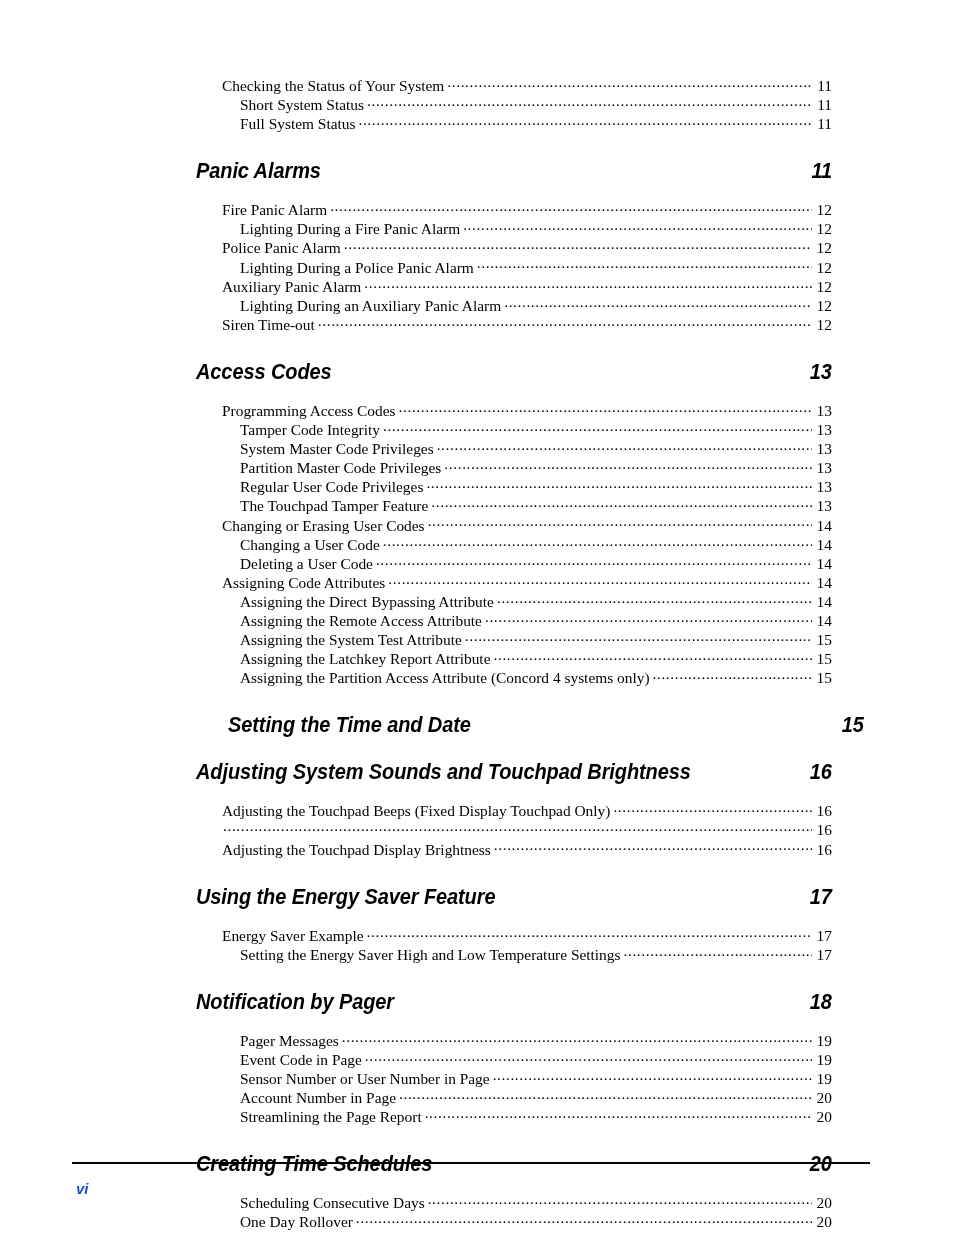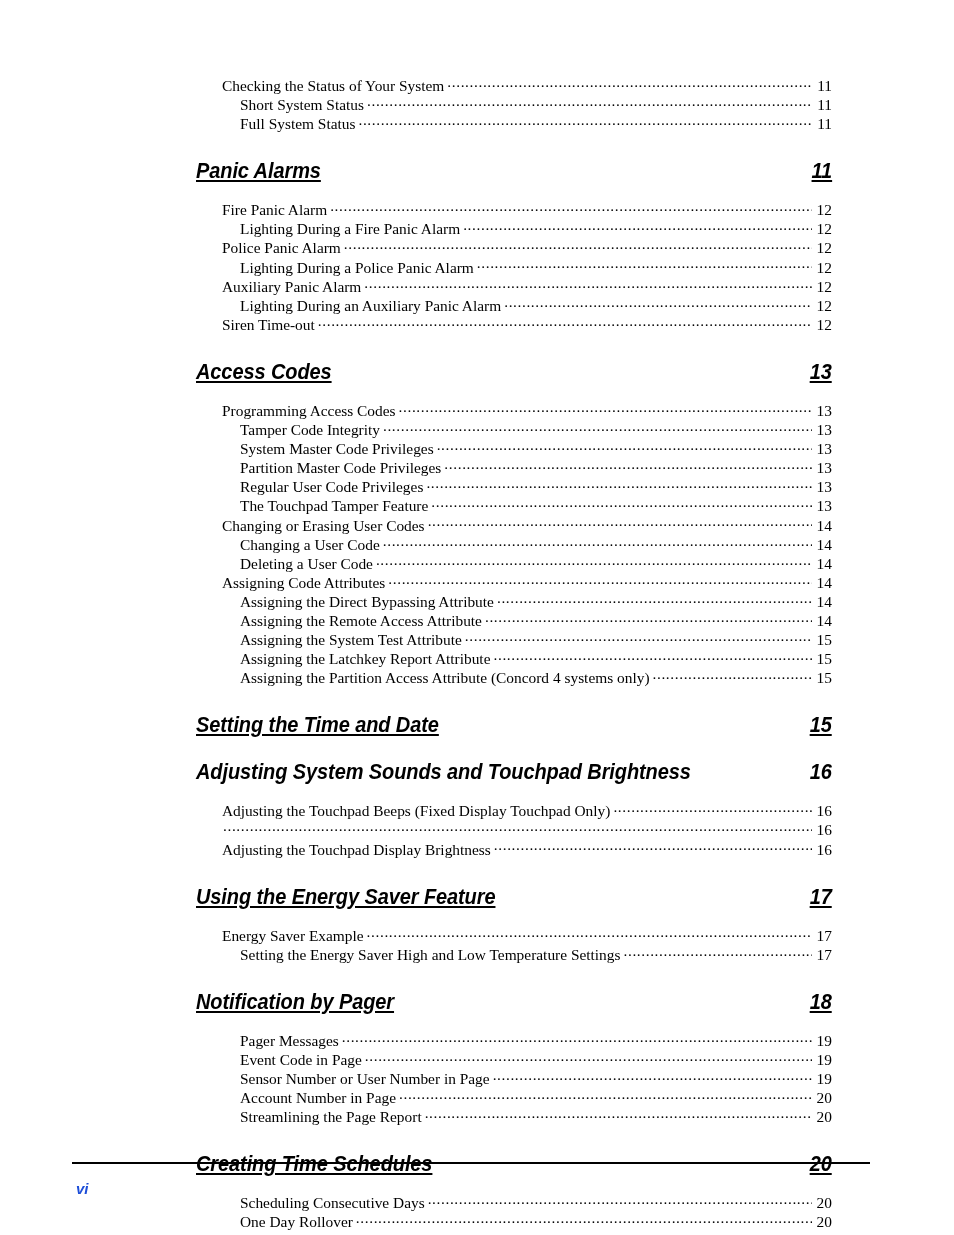--- a/index.html
+++ b/index.html
@@ -53,24 +53,24 @@
     flex: 1 1 auto;
   }
   .chapter .ch-page {
     white-space: nowrap;
     text-align: right;
     transform: scaleX(0.93);
     transform-origin: right center;
   }
 
   
-  .chap-gap-top-lg  { margin-top: 26px; text-decoration: underline; }
+  .chap-gap-top-lg  { margin-top: 26px; }
   .chap-gap-top-md  { margin-top: 22px; }
   .chap-gap-bot-md  { margin-bottom: 16px; }
-  .chap-gap-bot-xs  { margin-bottom: 8px; }
+  .chap-gap-bot-xs  { margin-bottom: 8px; margin-left: 32px; }
 
   
   .entry {
     display: flex;
     align-items: baseline;
     font-size: 15.4px;
     line-height: 19.1px;
     height: 19.1px;
     white-space: nowrap;
     width: 636px;

